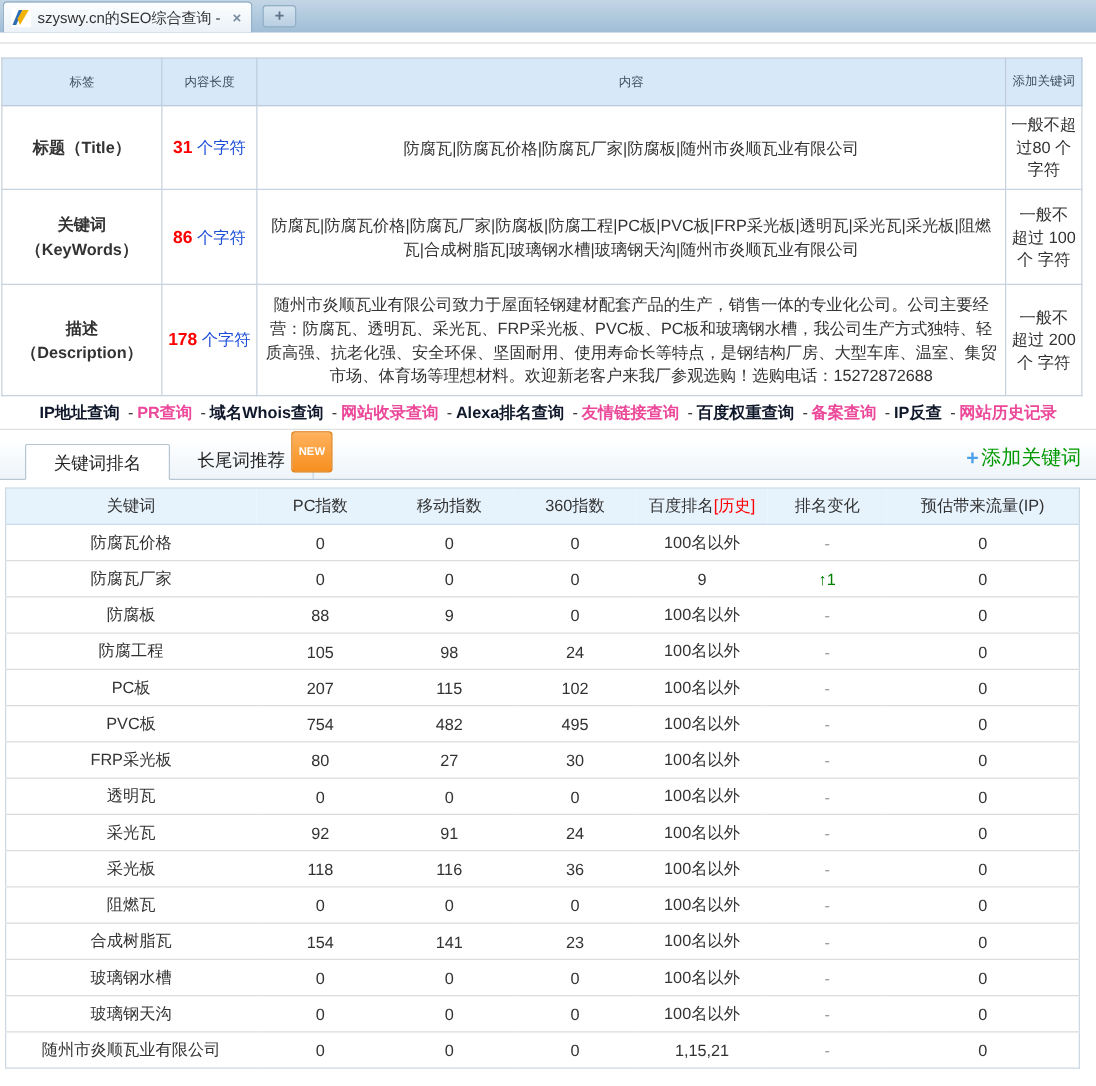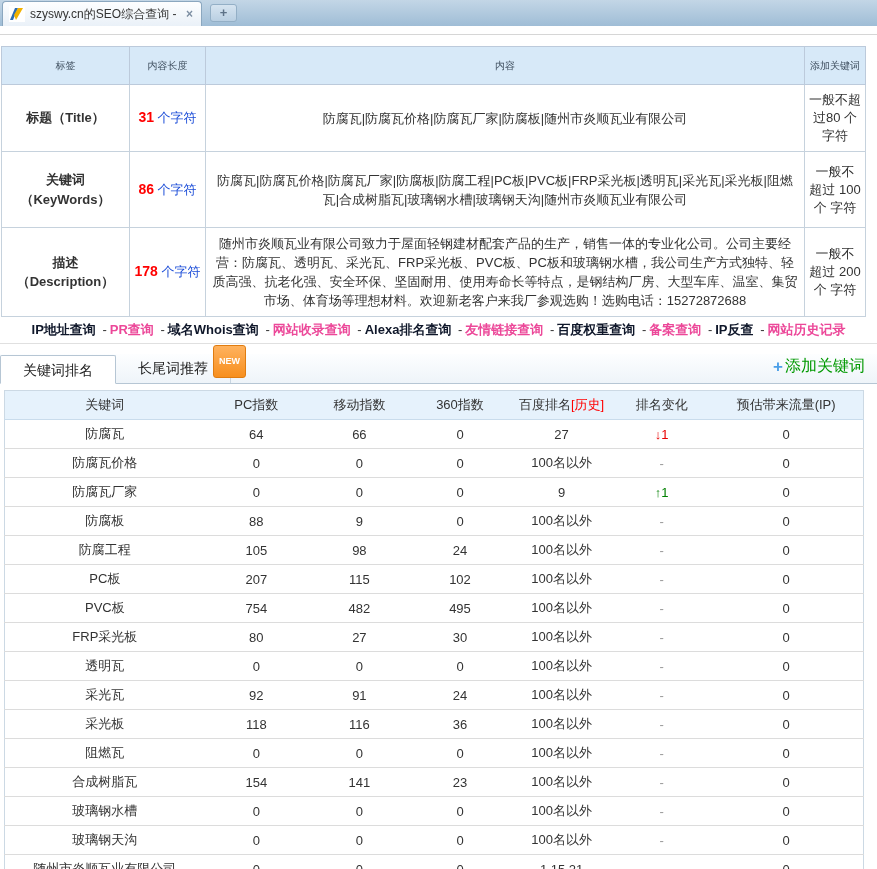--- a/index.html
+++ b/index.html
@@ -39,21 +39,21 @@
   .quicklinks { height:27px; display:flex; align-items:center; justify-content:center;
     border-bottom:1px solid #e0e0e0; font-size:13px; font-weight:bold; white-space:nowrap; }
   .ql { cursor:pointer; text-decoration:none; }
   .ql.v-green { color:#0f172a; }
   .ql.v-dark { color:#ec4899; }
   .ql:not(:last-child)::after { content:" - "; color:#333; font-weight:normal; padding:0 3px; }
 
   
   .tabstrip-wrap { padding-top:10px; }
   .tabstrip { height:30px; border-bottom:1px solid #b6c6d4; background:linear-gradient(#fdfeff,#eef4f9);
-    display:flex; align-items:flex-end; position:relative; }
+    display:flex; align-items:flex-end; position:relative;padding-left:20px; }
   .ktab { height:29px; line-height:28px; padding:0 22px; font-size:14px; color:#222; cursor:pointer; }
   .ktab.active { background:#fff; border:1px solid #b6c6d4; border-bottom:1px solid #fff;
     margin-bottom:-1px; border-radius:2px 2px 0 0; }
   .ktab.inactive { position:relative; border-right:1px solid #c8d5e1; }
   .new-badge { position:absolute; top:-9px; right:-16px; background:linear-gradient(#ffb25e,#f78f1e);
     color:#fff; font-size:9px; font-weight:bold; padding:1px 5px 2px;
     border-radius:3px; border:1px solid #e07c10;text-align:right; }
   .add-kw { position:absolute; right:12px; bottom:6px; display:flex; align-items:center; gap:2px; cursor:pointer; }
   .plus-icon { color:#4da0e8; font-size:17px; font-weight:bold; line-height:14px; }
   .add-kw-label { color:#090; font-size:16px; }
@@ -185,29 +185,20 @@
         <th>360指数</th>
         <th>
           <span>百度排名</span><span class="red">[历史]</span>
         </th>
         <th>排名变化</th>
         <th>预估带来流量(IP)</th>
       </tr>
     </thead>
     <tbody>
 
-    <tr>
-        <td>防腐瓦</td>
-        <td class="num">64</td>
-        <td class="num">66</td>
-        <td class="num">0</td>
-        <td class="num">27</td>
-        <td class="chg v-down">↓1</td>
-        <td class="num">0</td>
-      </tr>
         <tr>
         <td>防腐瓦价格</td>
         <td class="num">0</td>
         <td class="num">0</td>
         <td class="num">0</td>
         <td class="num">100名以外</td>
         <td class="chg v-none">-</td>
         <td class="num">0</td>
       </tr>
         <tr>

